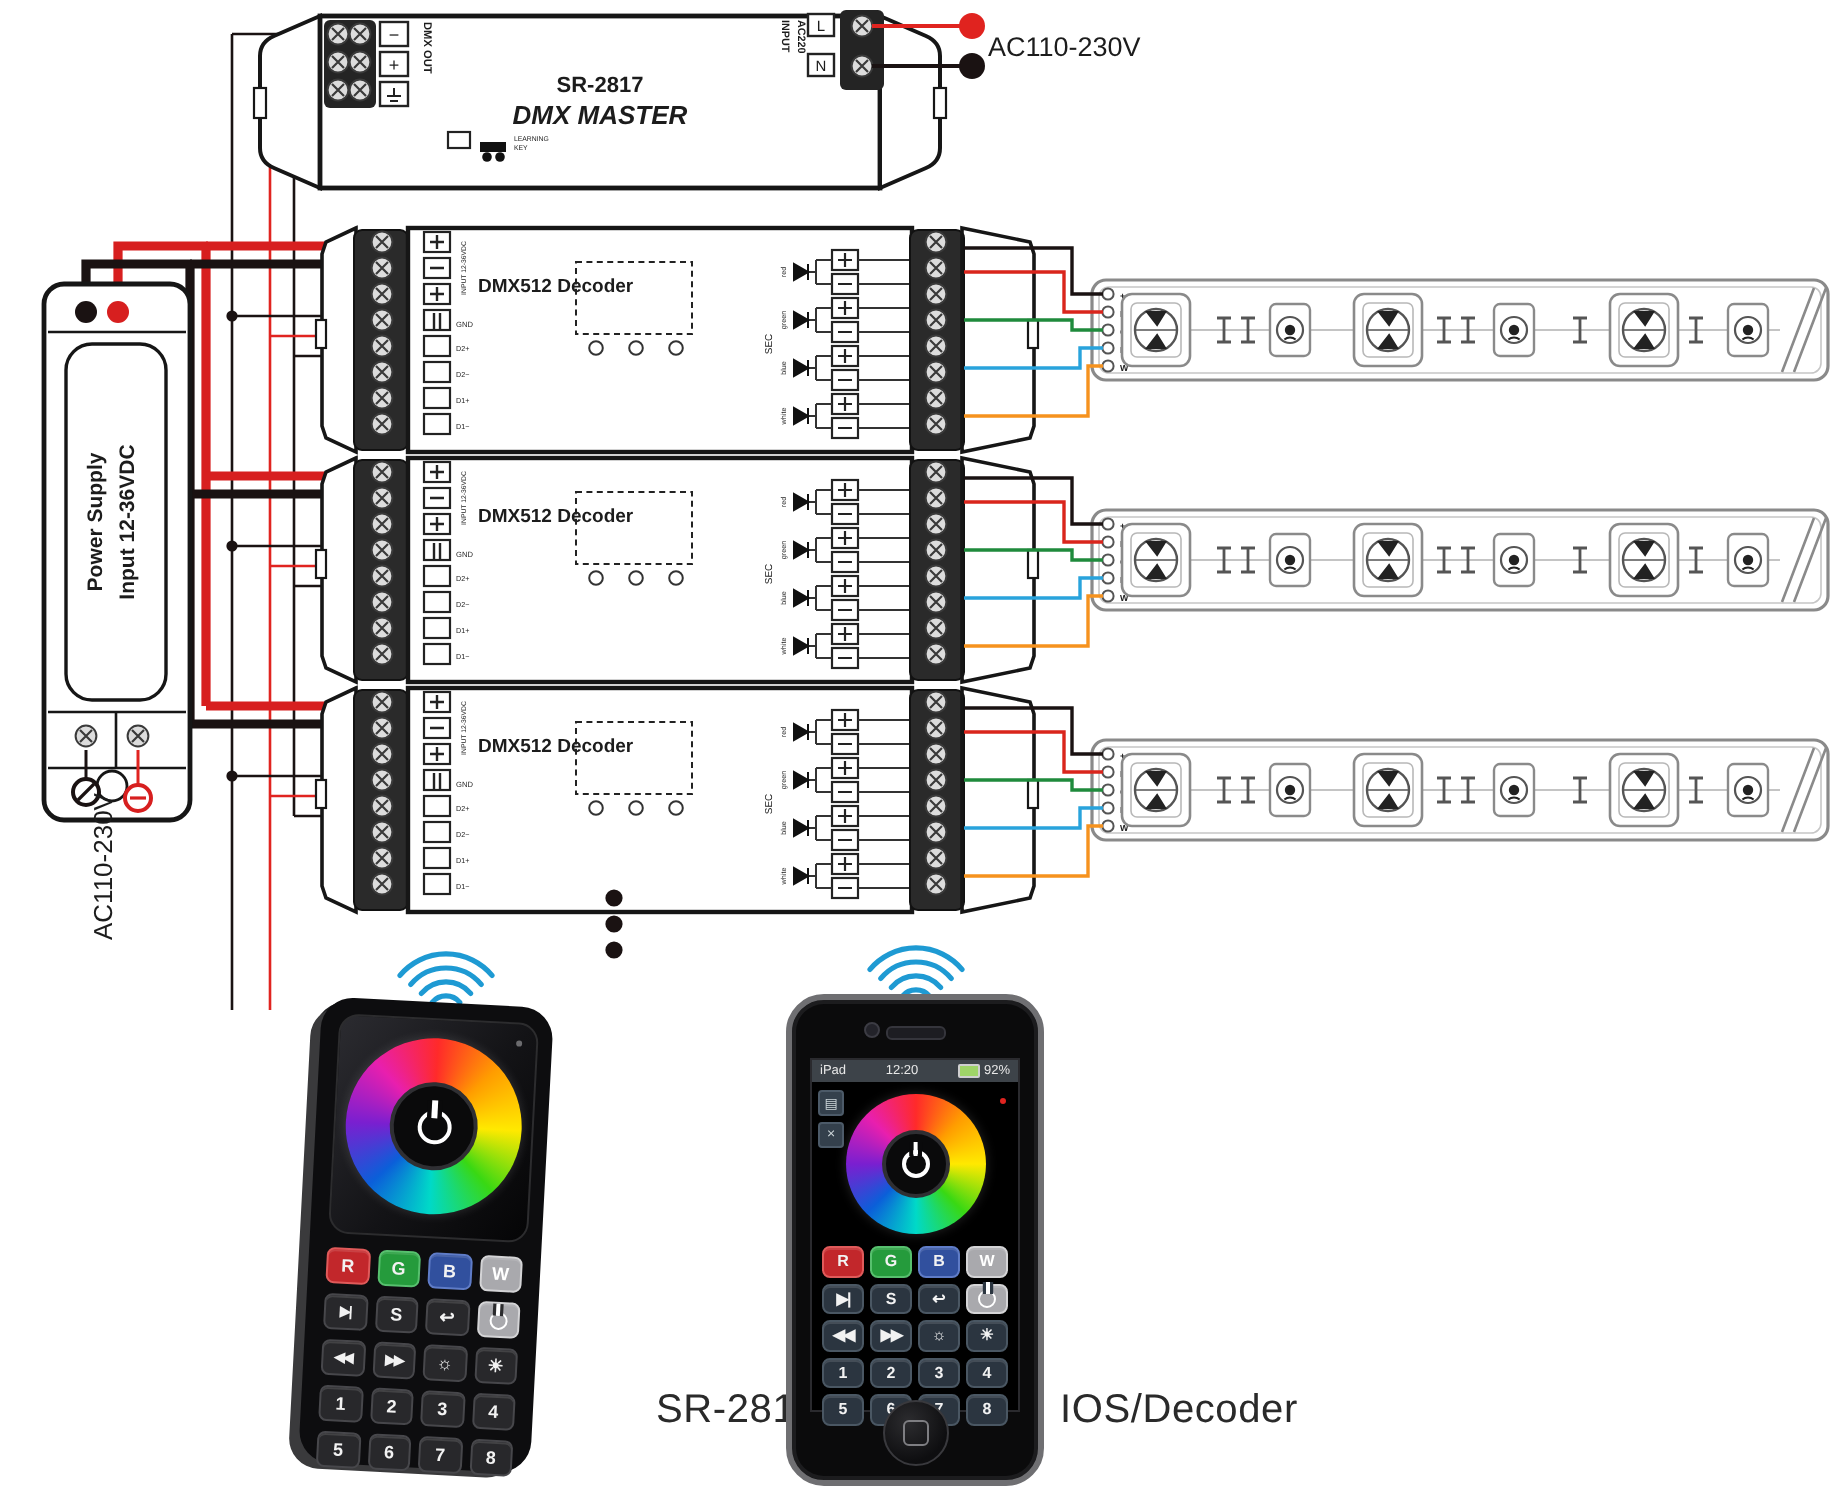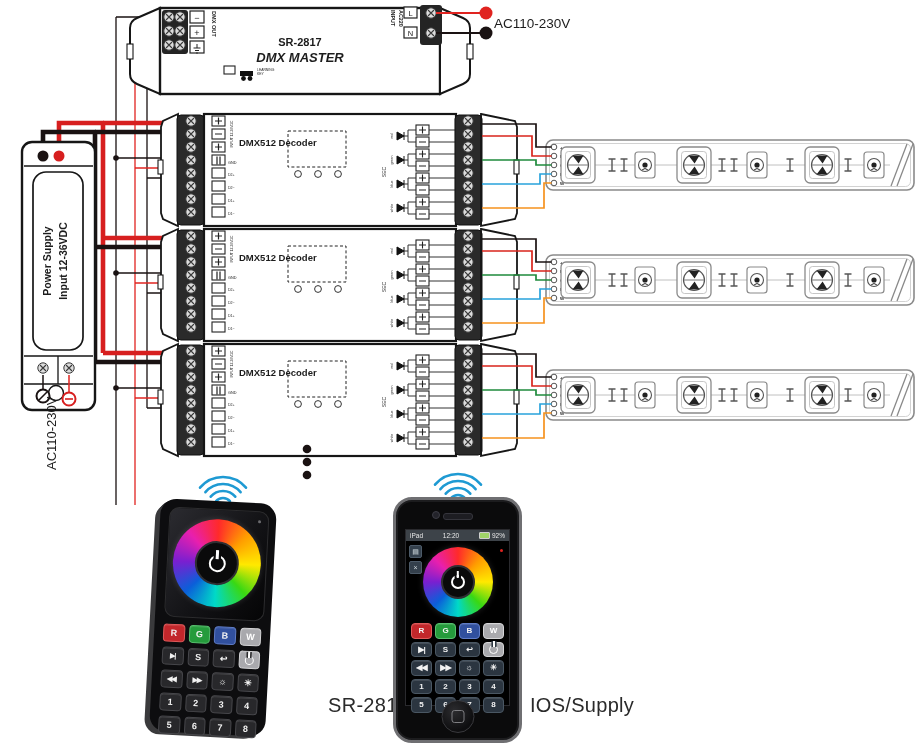--- a/index.html
+++ b/index.html
@@ -420,15 +420,15 @@
             <div class="key">6</div>
             <div class="key">7</div>
             <div class="key">8</div>
           </div>
     </div>
   </div>
   <div class="p-home">
         <div class="p-home-sq"></div>
       </div>
 </div>
-<div class="tag" style="left:530px;top:694px;">IOS/Supply</div>
+<div class="tag" style="left:530px;top:694px;">IOS/Decoder</div>
 
 </div>
 
 </body></html>

